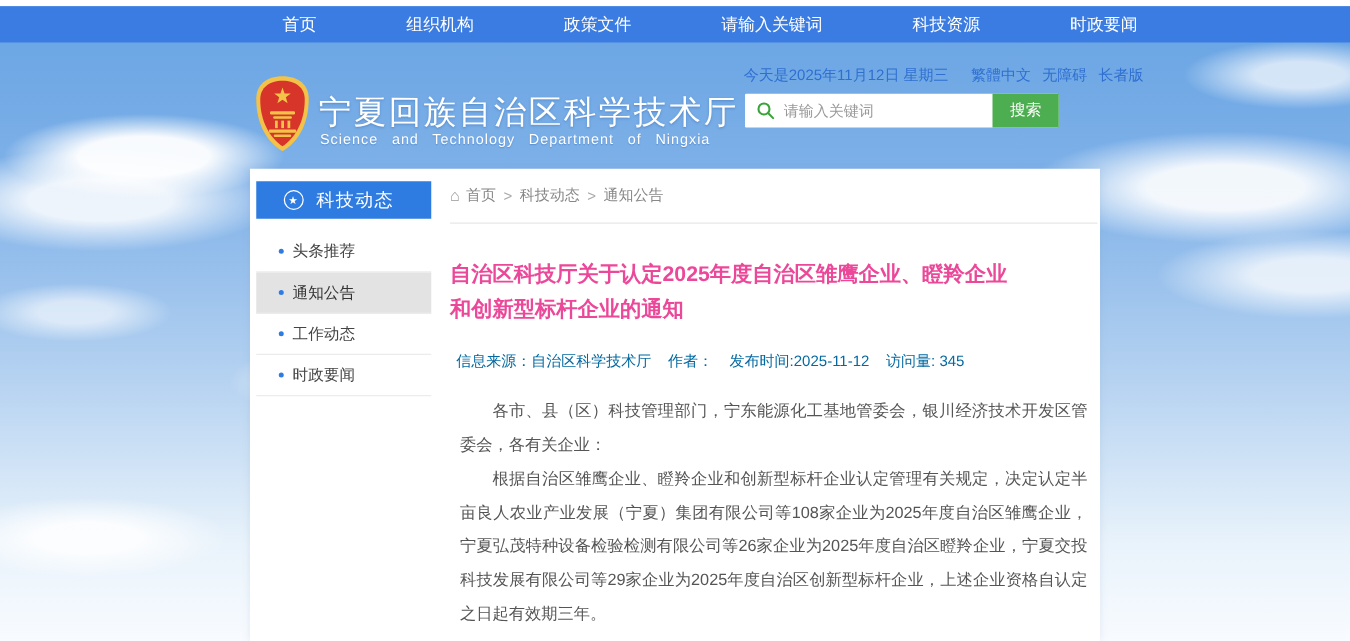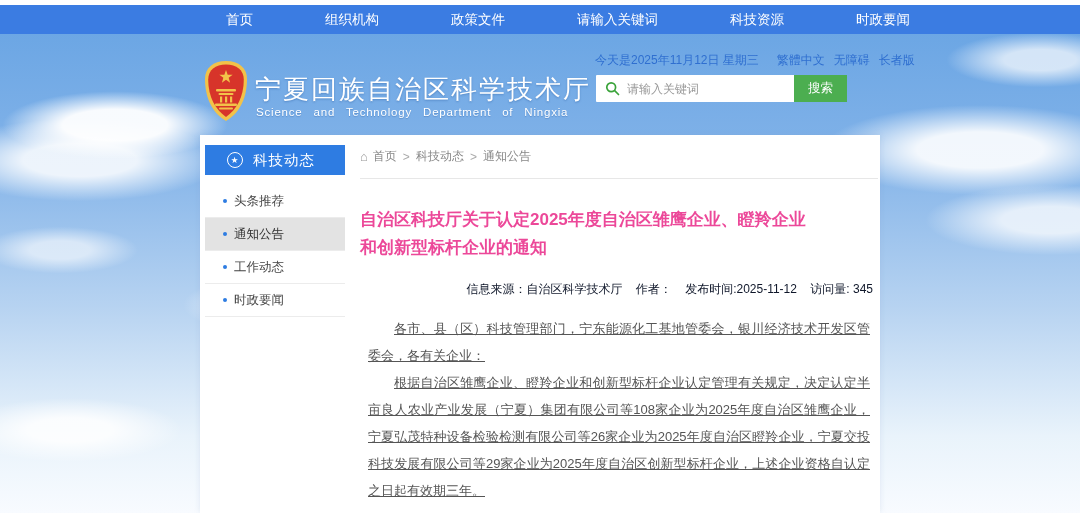--- a/index.html
+++ b/index.html
@@ -101,25 +101,25 @@
   }
   .breadcrumb .home-ic{ font-size:13px; margin-right:5px; color:#999; }
   .breadcrumb a{ color:#888; text-decoration:none; cursor:pointer; }
   .breadcrumb .sep{ margin:0 6px; color:#aaa; }
 
   .art-title{
     margin-top:27px; font-size:17px; font-weight:bold;
     color:#ec4899; line-height:28px;
   }
   .art-meta{
-    margin-top:19px; text-align:right; font-size:12px; color:#0f172a; white-space:nowrap;
+    margin-top:19px; text-align:left; font-size:12px; color:#0369a1; white-space:nowrap;
   }
   .art-meta span{ margin:0 5px; }
 
-  .art-body{ margin:17px auto 15px; width:502px; font-size:13px; color:#555; line-height:27px; text-align:justify;text-decoration:underline; }
+  .art-body{ margin:17px auto 15px; width:502px; font-size:13px; color:#555; line-height:27px; text-align:justify; }
   .art-body p{ text-indent:2em; }
 </style>
 </head>
 <body>
 
 <div class="canvas">
   <div class="topstrip"></div>
 
   <nav class="topbar">
     <a class="nav-item">首页</a>

